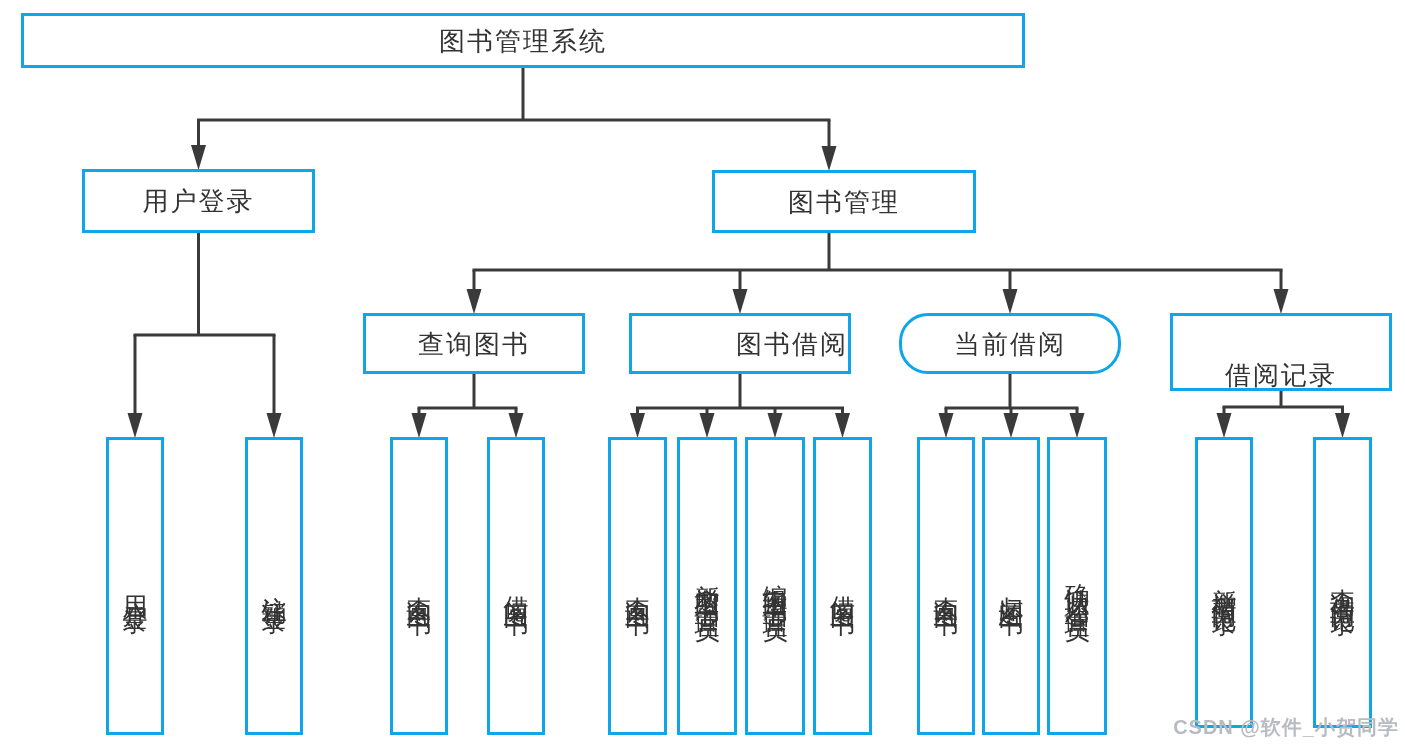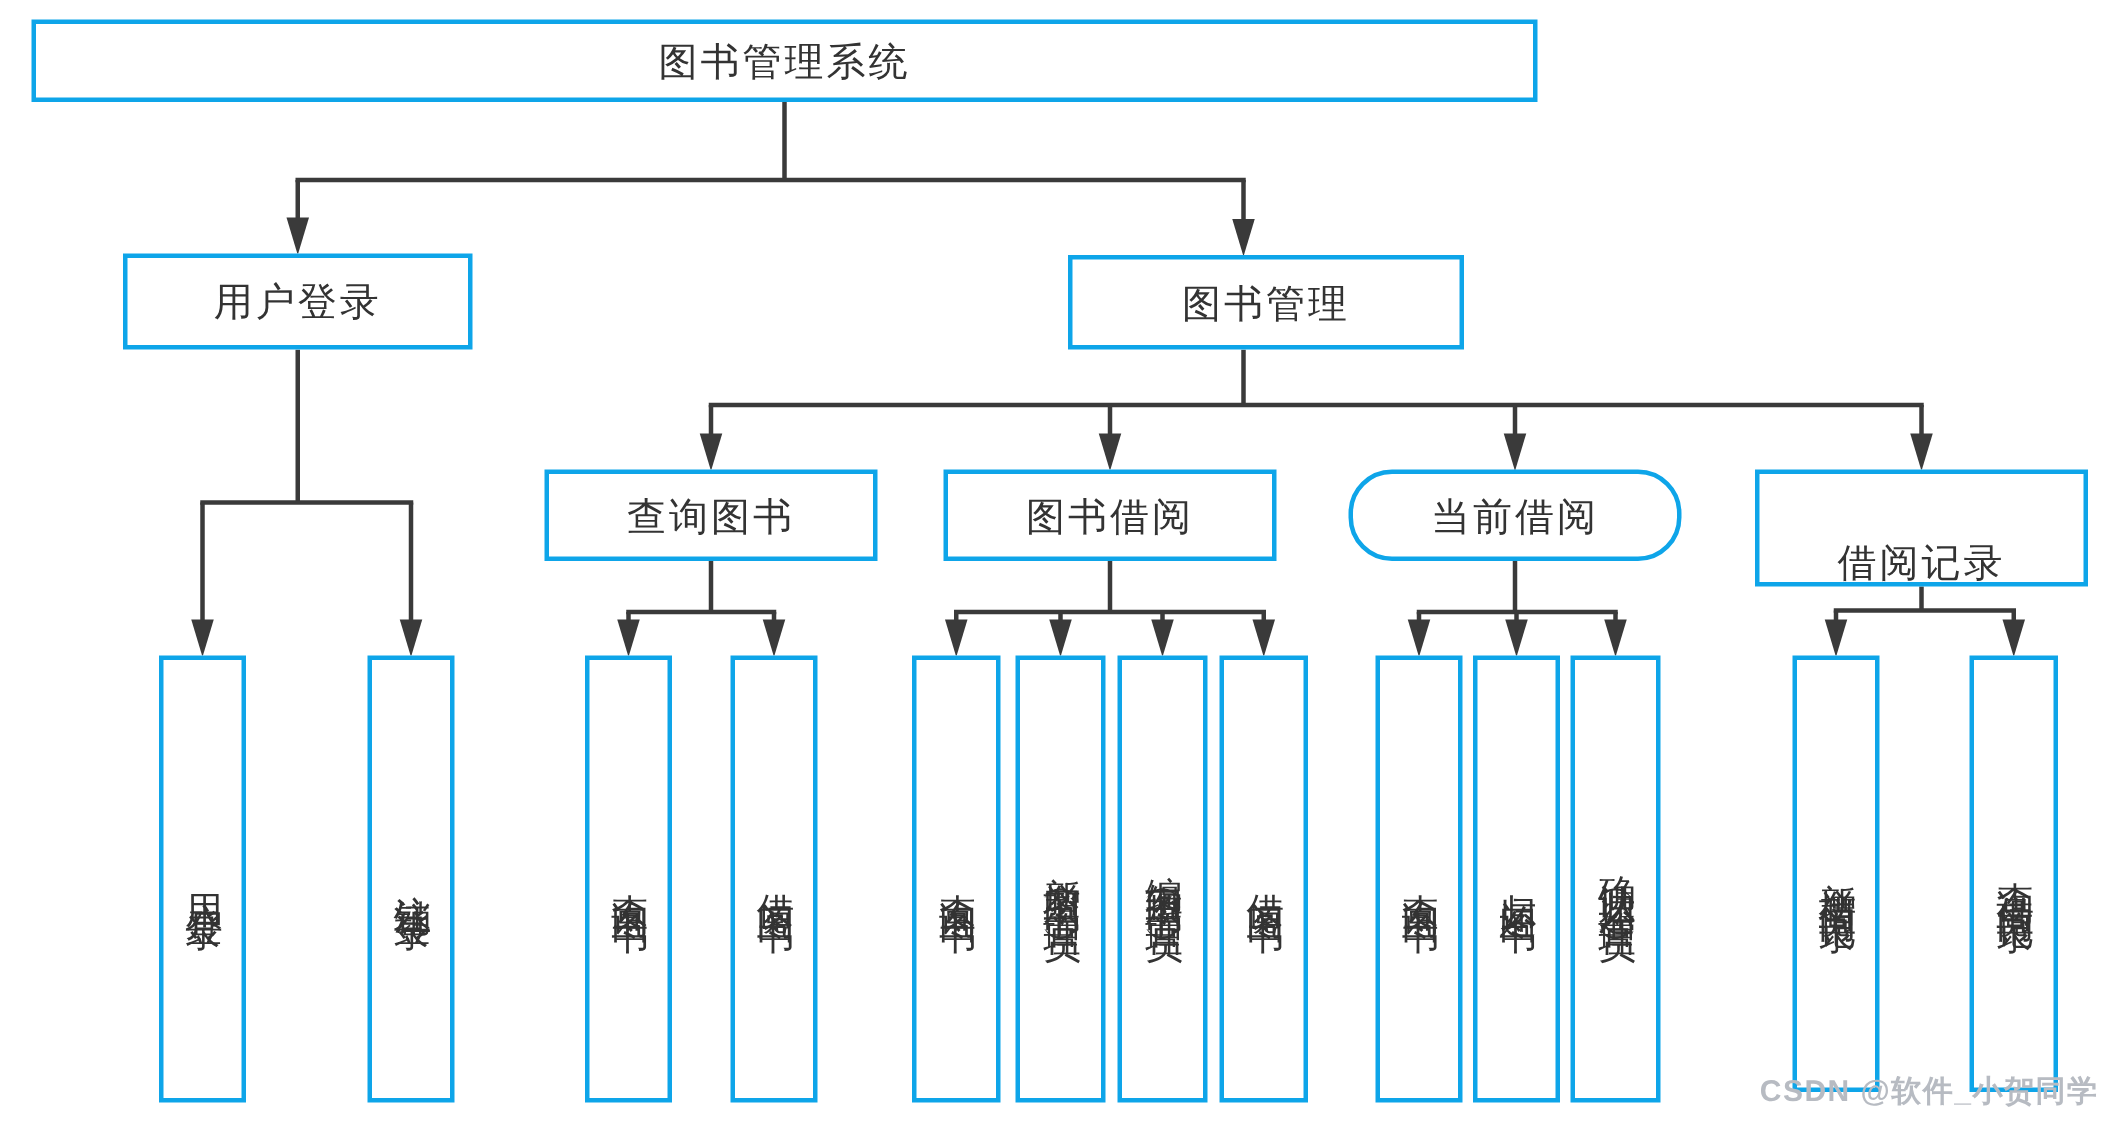--- a/index.html
+++ b/index.html
@@ -121,21 +121,21 @@
     </div>
     <div class="node horiz" style="left: 82px; top: 169px; width: 233px; height: 64px;">
       <span>用户登录</span>
     </div>
     <div class="node horiz" style="left: 712px; top: 170px; width: 264px; height: 63px;">
       <span>图书管理</span>
     </div>
     <div class="node horiz" style="left: 363px; top: 313px; width: 222px; height: 61px;">
       <span>查询图书</span>
     </div>
-    <div class="node horiz" style="left: 629px; top: 313px; width: 222px; height: 61px;">
+    <div class="node horiz" style="left: 629px; top: 313px; width: 222px; height: 61px; justify-content: flex-end;">
       <span>图书借阅</span>
     </div>
     <div class="node horiz" style="left: 899px; top: 313px; width: 222px; height: 61px; border-radius: 29px;">
       <span>当前借阅</span>
     </div>
     <div class="node horiz" style="left: 1170px; top: 313px; width: 222px; height: 78px; align-items: flex-end;">
       <span>借阅记录</span>
     </div>
     <div class="node vert" style="left: 106px; top: 437px; width: 58px; height: 298px;">
       <span>用户登录</span>

